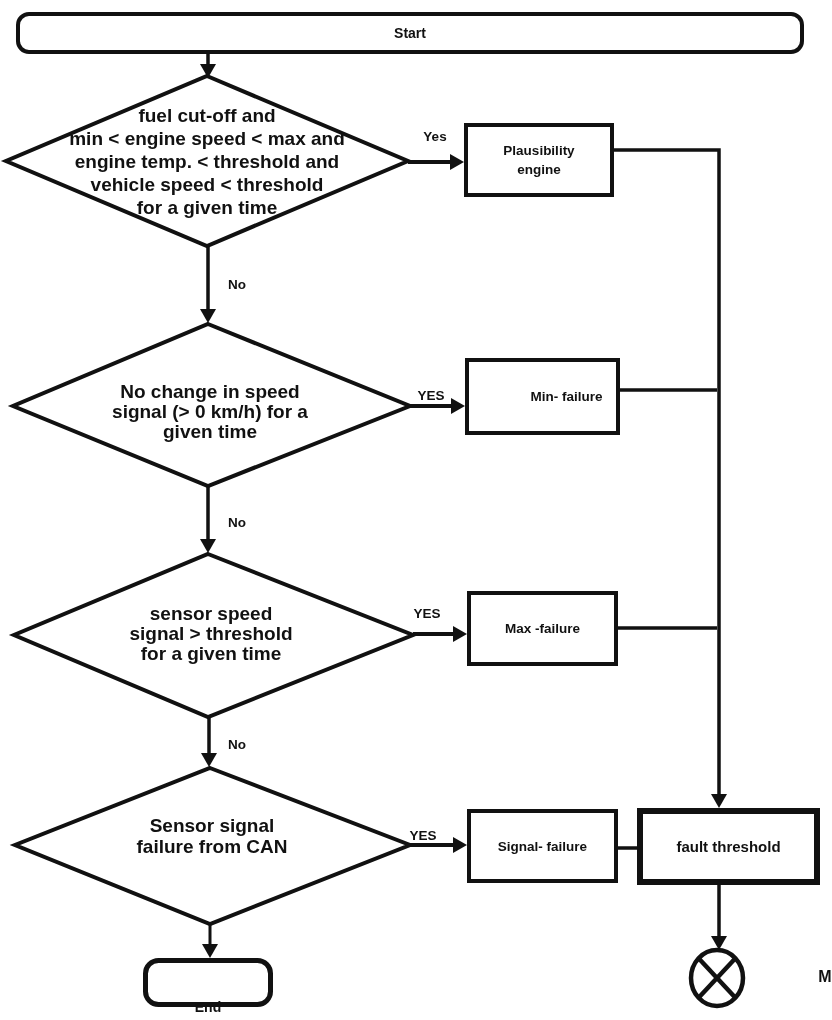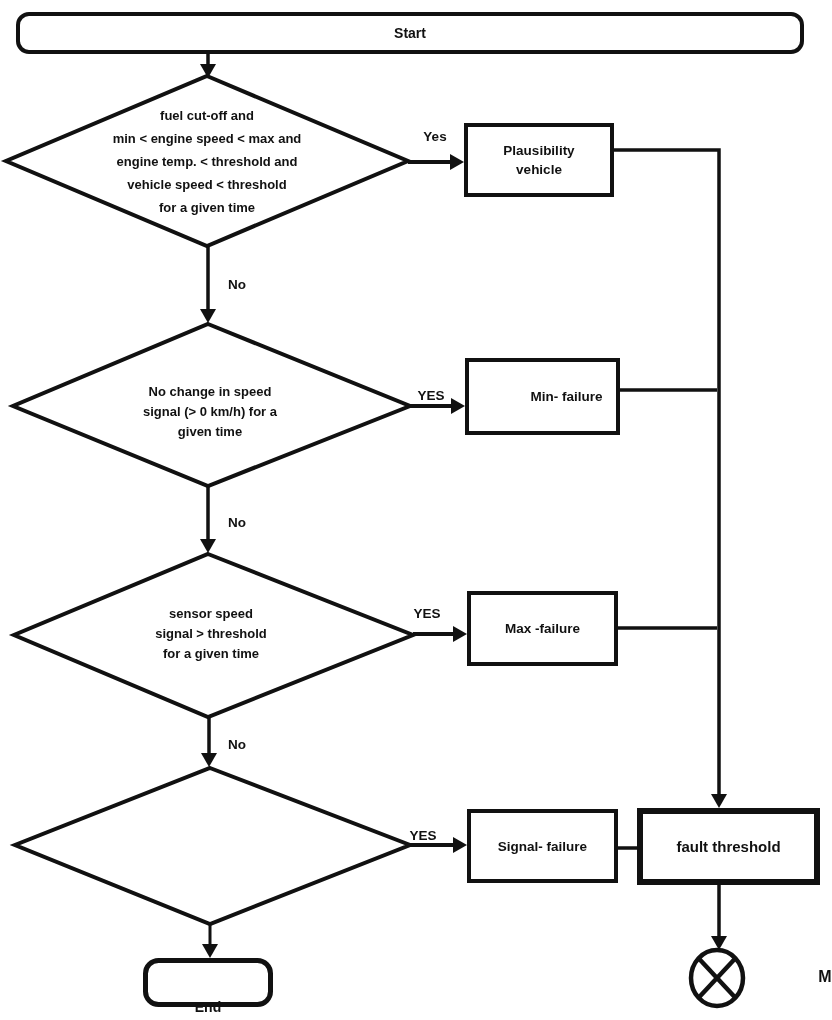--- a/index.html
+++ b/index.html
@@ -29,21 +29,21 @@
     text-align: center;
   }
   .node-label {
     display: flex;
     align-items: center;
     justify-content: center;
     font-size: 13.5px;
     line-height: 19px;
   }
   .cond {
-    font-size: 13px;
+    font-size: 19px;
     text-align: center;
   }
   .edge-label {
     font-size: 13.5px;
     line-height: 18px;
     text-align: center;
   }
   .terminal {
     display: flex;
     align-items: center;
@@ -131,35 +131,37 @@
   <div class="txt terminal" style="left:143px; top:958px; width:130px; height:49px;margin-top:24px;">End</div>
 
   <div class="txt cond" style="left:47px; top:104px; width:320px; line-height:23px;">fuel cut-off and
 min &lt; engine speed &lt; max and
 engine temp. &lt; threshold and
 vehicle speed &lt; threshold
 for a given time</div>
   <div class="txt edge-label" style="left:413px; top:128px; width:44px;">Yes</div>
   <div class="txt edge-label" style="left:220px; top:276px; width:34px;">No</div>
   <div class="txt node-label" style="left:464px; top:123px; width:150px; height:74px;">Plausibility
-vehicle</div>
+engine</div>
 
   <div class="txt cond" style="left:60px; top:382px; width:300px; line-height:20px;">No change in speed
 signal (&gt; 0 km/h) for a
 given time</div>
   <div class="txt edge-label" style="left:408px; top:387px; width:46px;">YES</div>
   <div class="txt edge-label" style="left:220px; top:514px; width:34px;">No</div>
   <div class="txt node-label" style="left:465px; top:358px; width:155px; height:77px;padding-left:24px;">Min- failure</div>
 
   <div class="txt cond" style="left:61px; top:604px; width:300px; line-height:20px;">sensor speed
 signal &gt; threshold
 for a given time</div>
   <div class="txt edge-label" style="left:404px; top:605px; width:46px;">YES</div>
   <div class="txt edge-label" style="left:220px; top:736px; width:34px;">No</div>
   <div class="txt node-label" style="left:467px; top:591px; width:151px; height:75px;">Max -failure</div>
 
+  <div class="txt cond" style="left:62px; top:815px; width:300px; line-height:21px;">Sensor signal
+failure from CAN</div>
   <div class="txt edge-label" style="left:400px; top:827px; width:46px;">YES</div>
   <div class="txt node-label" style="left:467px; top:809px; width:151px; height:74px;">Signal- failure</div>
 
   <div class="txt node-label" style="left:637px; top:808px; width:183px; height:77px; font-size:15px;">fault threshold</div>
   <div class="txt edge-label" style="left:808px; top:968px; width:48px; font-size:16px;">MIL</div>
 
 </div>
 
 </body></html>

